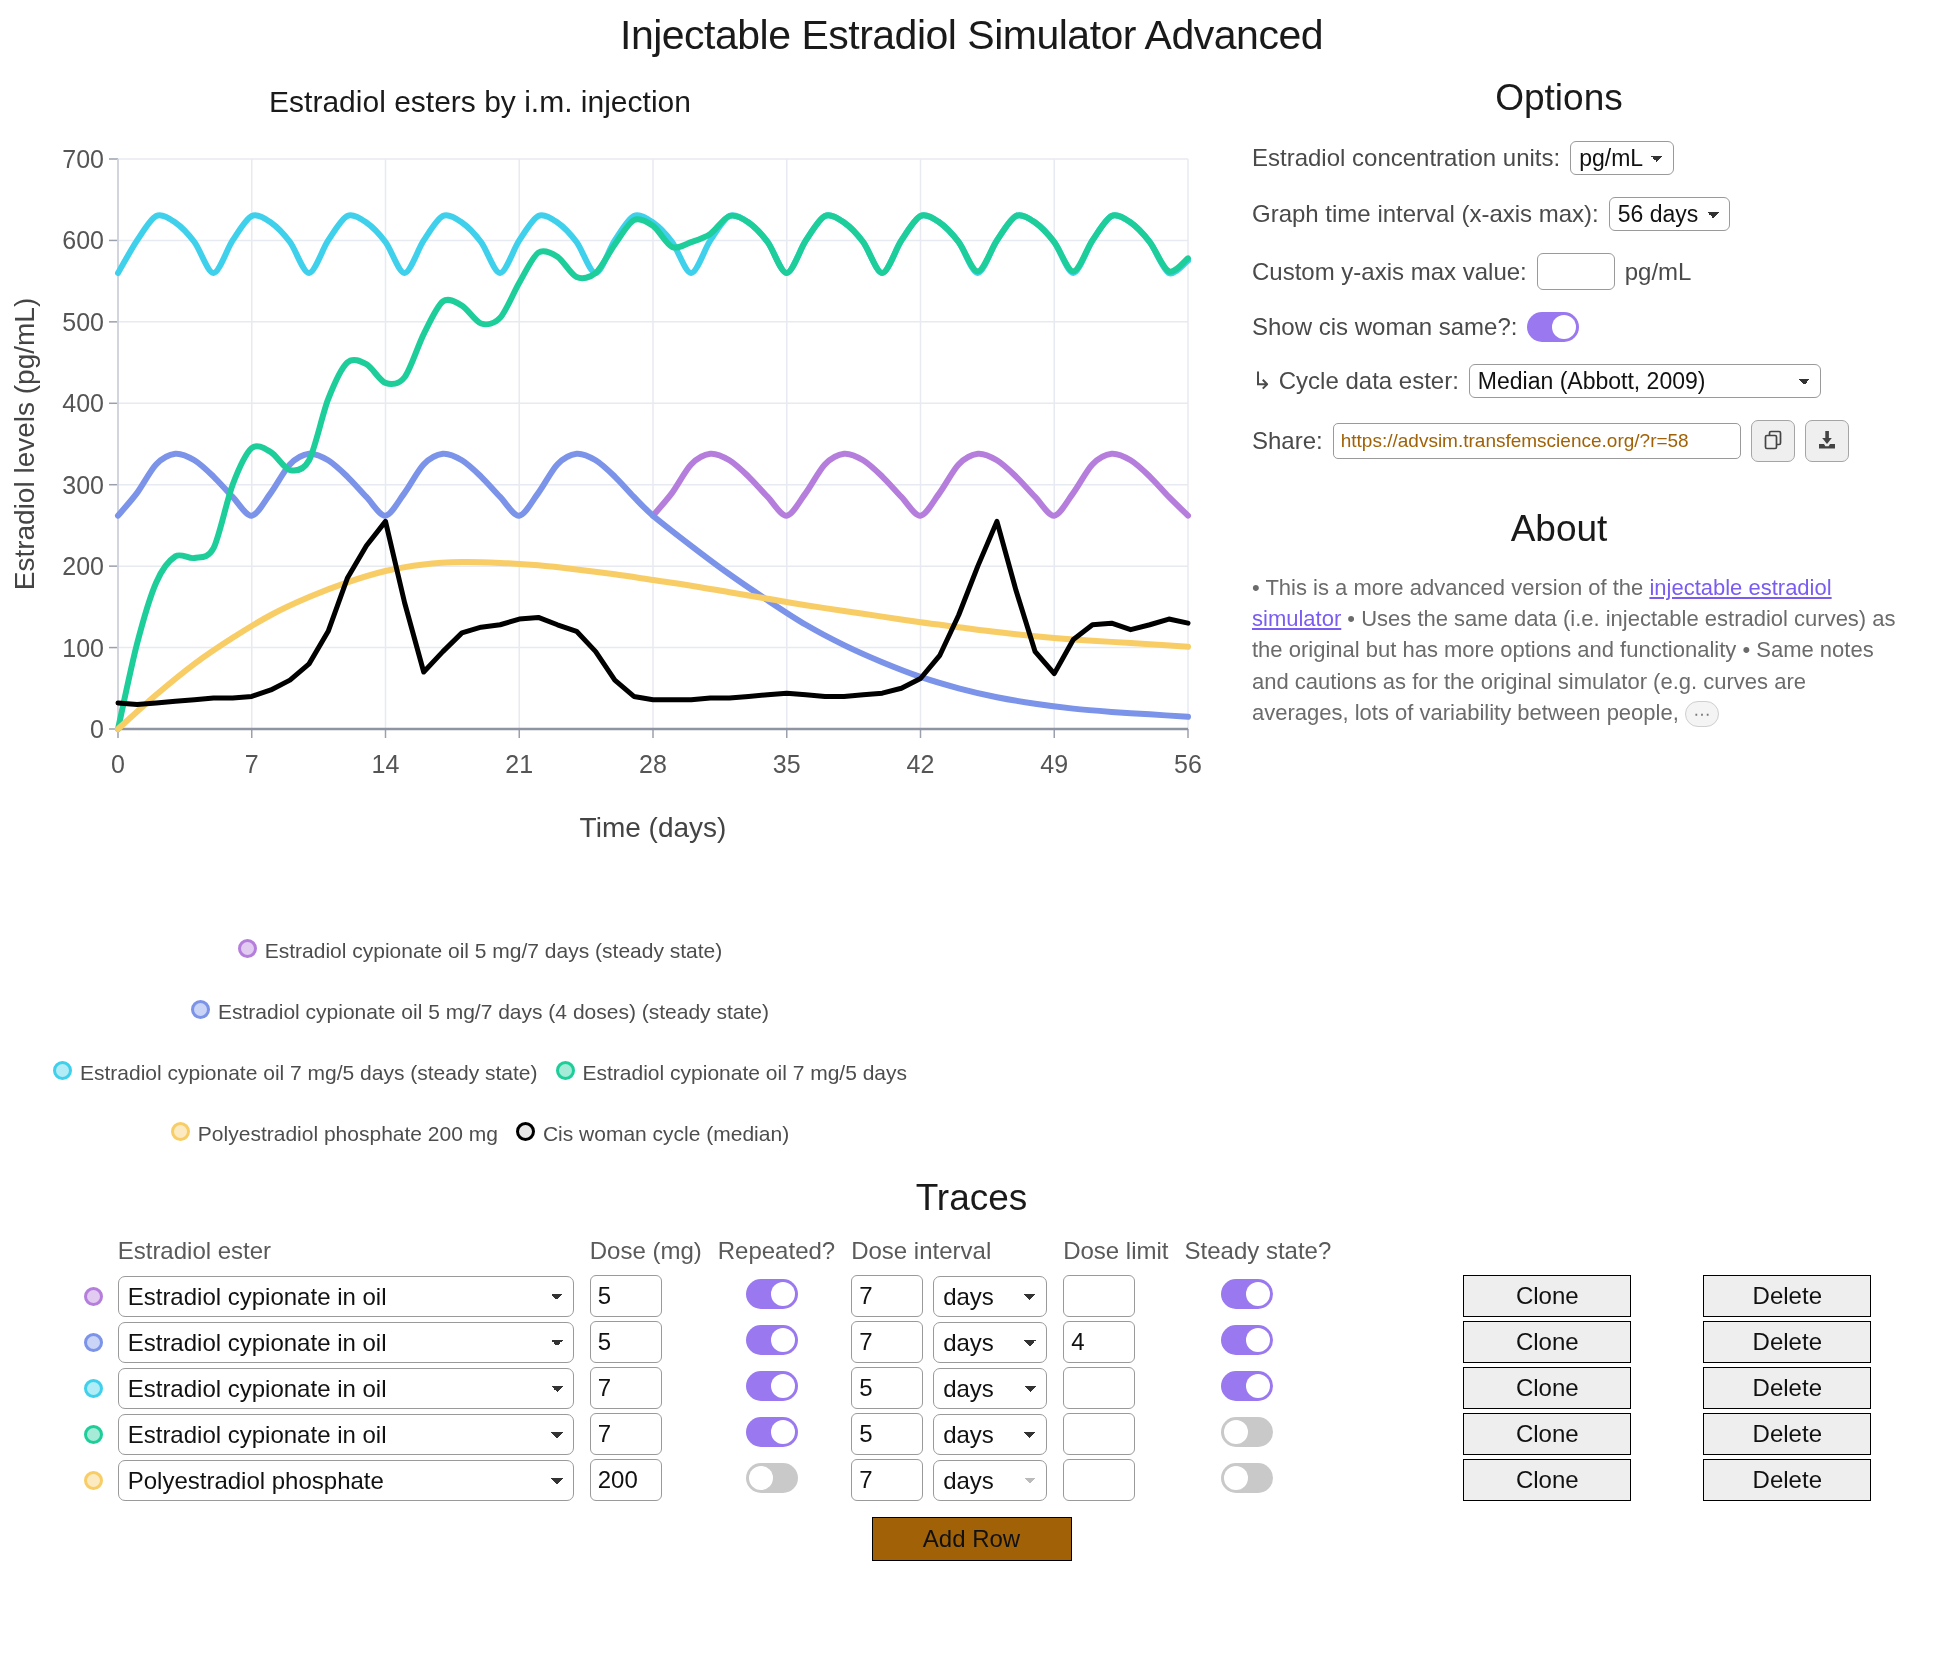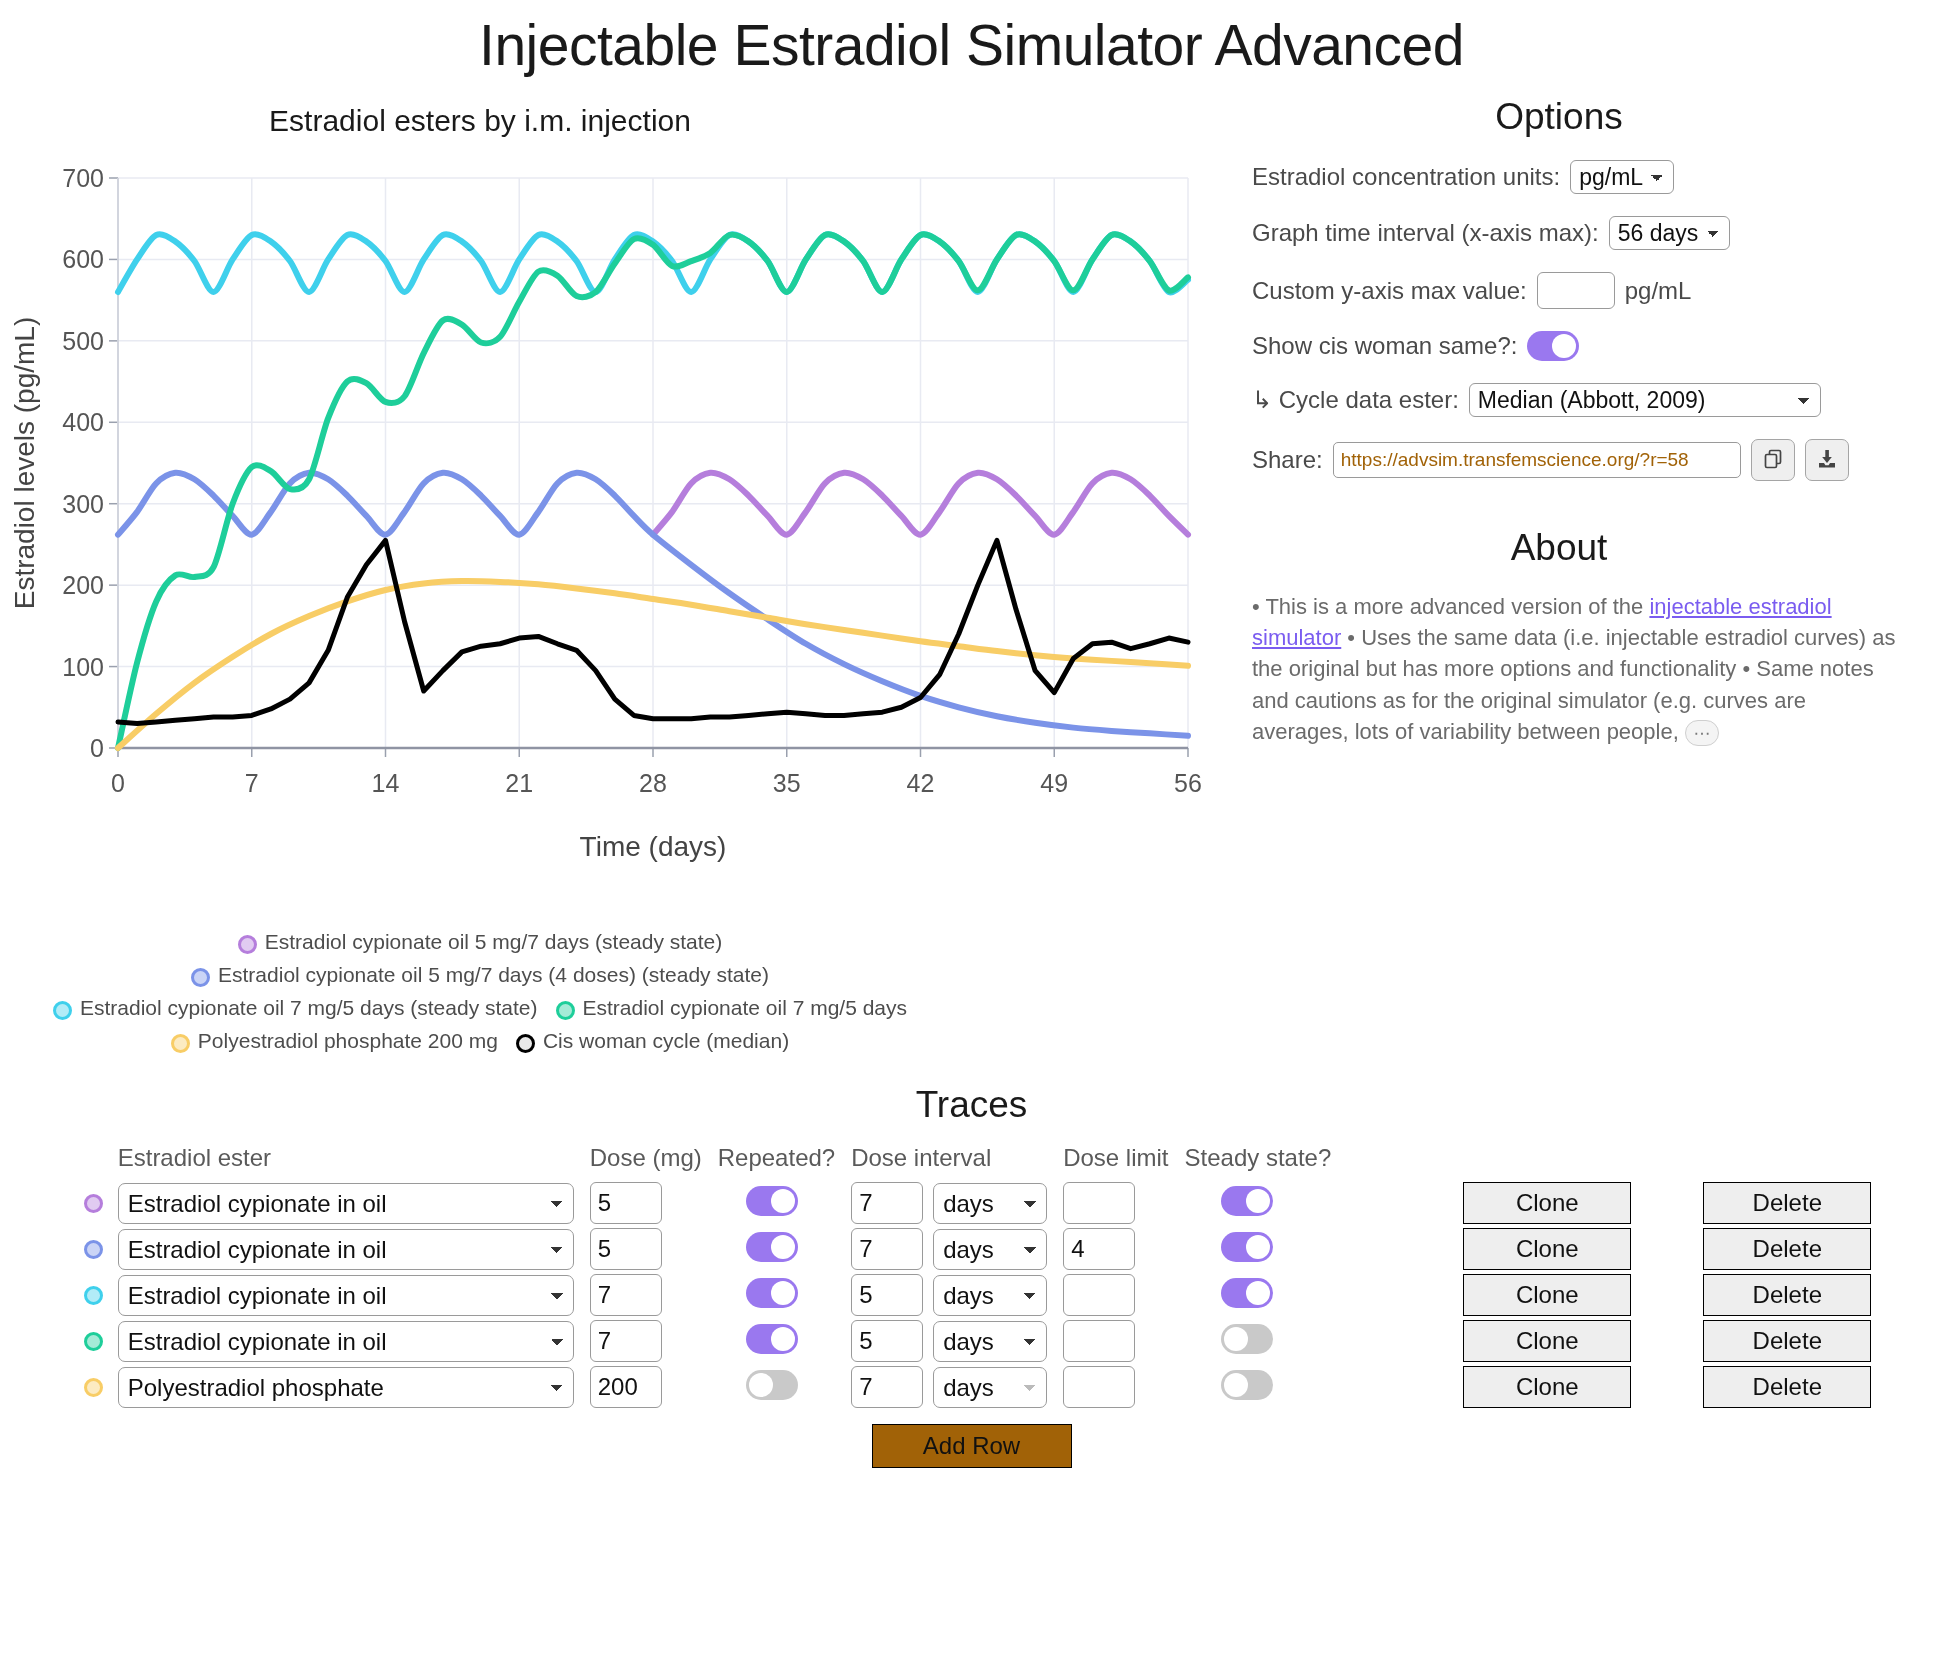--- a/index.html
+++ b/index.html
@@ -10,21 +10,21 @@
     color: #111;
   }
   #page {
     width: 1943px; height: 1679px;
     position: relative;
     overflow: hidden;
   }
   
   .page-title {
     text-align: center;
-    font-size: 57px;
+    font-size: 41px;
     font-weight: 400;
     color: #1a1a1a;
     margin: 0;
     padding-top: 12px;
     letter-spacing: -0.5px;
   }
   
   .top-area { display: flex; width: 100%; }
   .chart-col { width: 1230px; position: relative; }
   .options-col { width: 713px; padding-top: 18px; }
@@ -51,25 +51,26 @@
   }
   .legend-row {
     display: flex;
     justify-content: center;
     align-items: center;
     gap: 18px;
     margin-bottom: 9px;
   }
   .legend-item {
     display: flex;
-    align-items: flex-end;
+    align-items: flex-start;
     gap: 8px;
     font-size: 21px;
     color: #4d4d4d;
     white-space: nowrap;
+    margin-top: 28px;
   }
   .legend-dot {
     width: 19px; height: 19px;
     border-radius: 50%;
     border: 3px solid #000;
     background: #fff;
     flex: 0 0 auto;
   }
 
   

